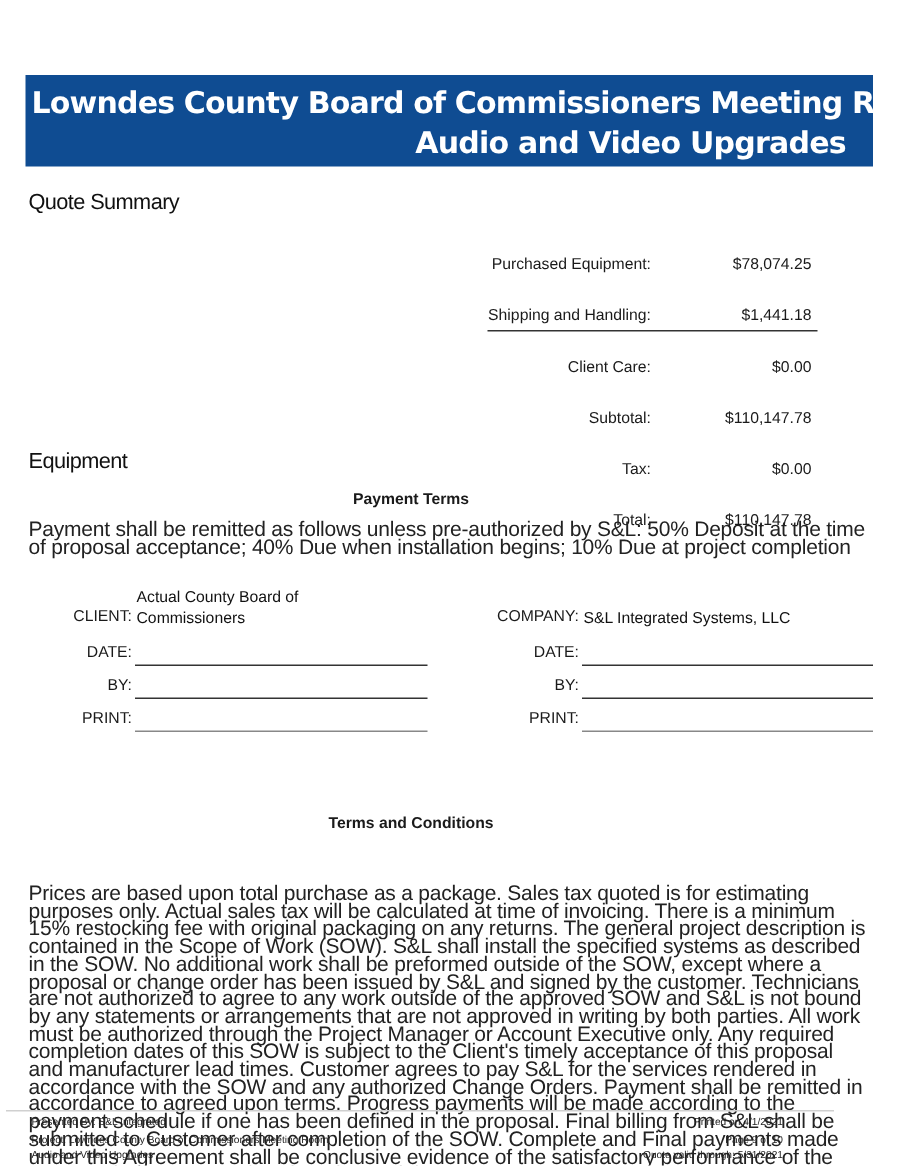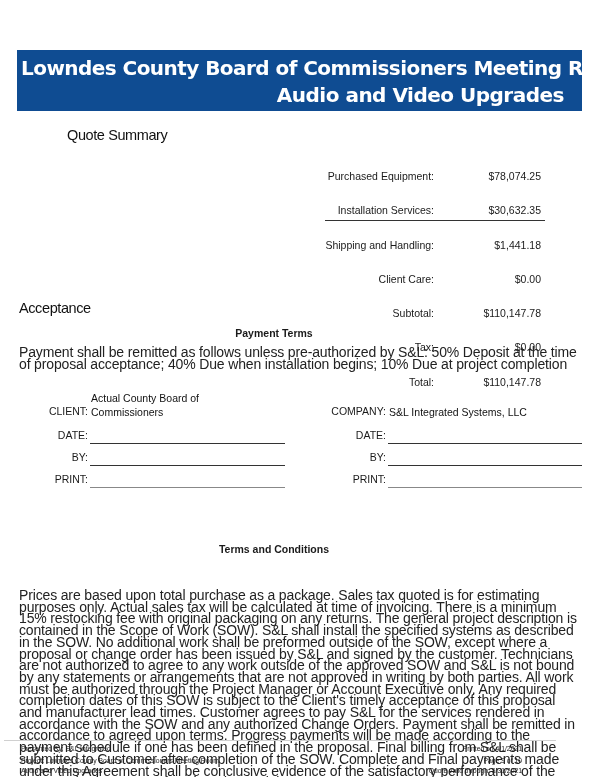--- a/index.html
+++ b/index.html
@@ -8,21 +8,21 @@
 
   .banner {
     position: absolute; left: 17px; top: 50px; width: 565px; height: 61px;
     background: #0f4c92; color: #ffffff;
     font-family: "DejaVu Sans", "Liberation Sans", sans-serif; font-weight: bold;
   }
   .banner .l1 { position: absolute; left: 4px; top: 6px; font-size: 20px; letter-spacing: -0.55px; white-space: nowrap; }
   .banner .l2 { position: absolute; right: 18px; top: 33px; font-size: 20px; letter-spacing: -0.5px; white-space: nowrap; }
 
   .section-title { position: absolute; left: 19px; font-size: 14.5px; letter-spacing: -0.4px; color: #111; }
-  #quote-title { top: 127px; margin-left: 48px; }
+  #quote-title { top: 127px; }
   #accept-title { top: 300px; }
 
   .summary { position: absolute; left: 300px; top: 152px; width: 260px; }
   .sum-row { position: relative; height: 17.3px; font-size: 10.5px; margin-top: 17px; }
   .sum-row .lbl { position: absolute; right: 126px; top: 1px; white-space: nowrap; }
   .sum-row .val { position: absolute; right: 19px; top: 1px; white-space: nowrap; }
   .sum-divider { position: absolute; left: 325px; top: 220px; width: 220px; height: 0; border-top: 1.3px solid #333; }
 
   .center-heading { position: absolute; left: 0; width: 548px; text-align: center; font-size: 10.5px; font-weight: bold; }
   #payment-heading { top: 327px; }
@@ -49,24 +49,20 @@
 </div>
 
 <div id="quote-title" class="section-title">Quote Summary</div>
 
 <div class="summary">
   <div class="sum-row">
     <span class="lbl">Purchased Equipment:</span>
     <span class="val">$78,074.25</span>
   </div>
   <div class="sum-row">
-    <span class="lbl">Installation Services:</span>
-    <span class="val">$30,632.35</span>
-  </div>
-  <div class="sum-row">
     <span class="lbl">Shipping and Handling:</span>
     <span class="val">$1,441.18</span>
   </div>
   <div class="sum-row">
     <span class="lbl">Client Care:</span>
     <span class="val">$0.00</span>
   </div>
   <div class="sum-row">
     <span class="lbl">Subtotal:</span>
     <span class="val">$110,147.78</span>
@@ -75,21 +71,21 @@
     <span class="lbl">Tax:</span>
     <span class="val">$0.00</span>
   </div>
   <div class="sum-row">
     <span class="lbl">Total:</span>
     <span class="val">$110,147.78</span>
   </div>
 </div>
 <div class="sum-divider"></div>
 
-<div id="accept-title" class="section-title">Acceptance</div>
+<div id="accept-title" class="section-title">Equipment</div>
 <div id="payment-heading" class="center-heading">Payment Terms</div>
 <div id="payment-text" class="para">Payment shall be remitted as follows unless pre-authorized by S&amp;L: 50% Deposit at the time of proposal acceptance; 40% Due when installation begins; 10% Due at project completion</div>
 
 <div class="sig-val" style="left:91px; top:391px;">
   <div>Actual County Board of</div>
   <div>Commissioners</div>
 </div>
 <div class="sig-lbl" style="right:512px; top:405px;">CLIENT:</div>
 
 <div class="sig-lbl" style="right:512px; top:429px;">DATE:</div>

